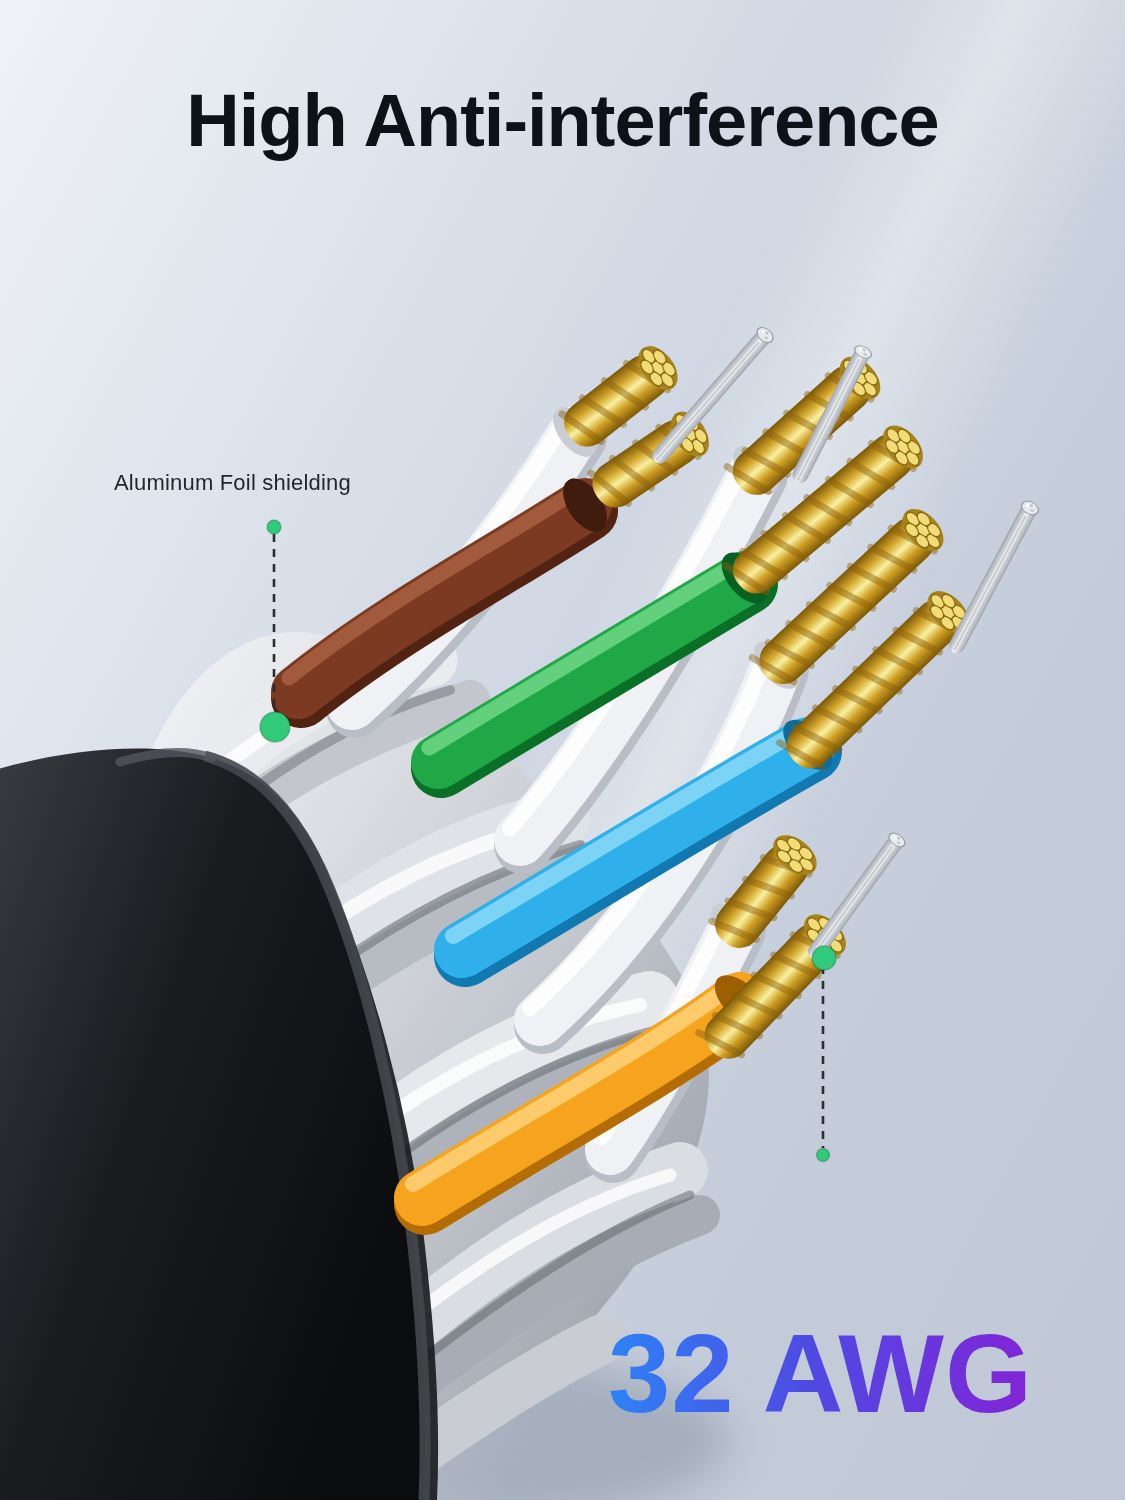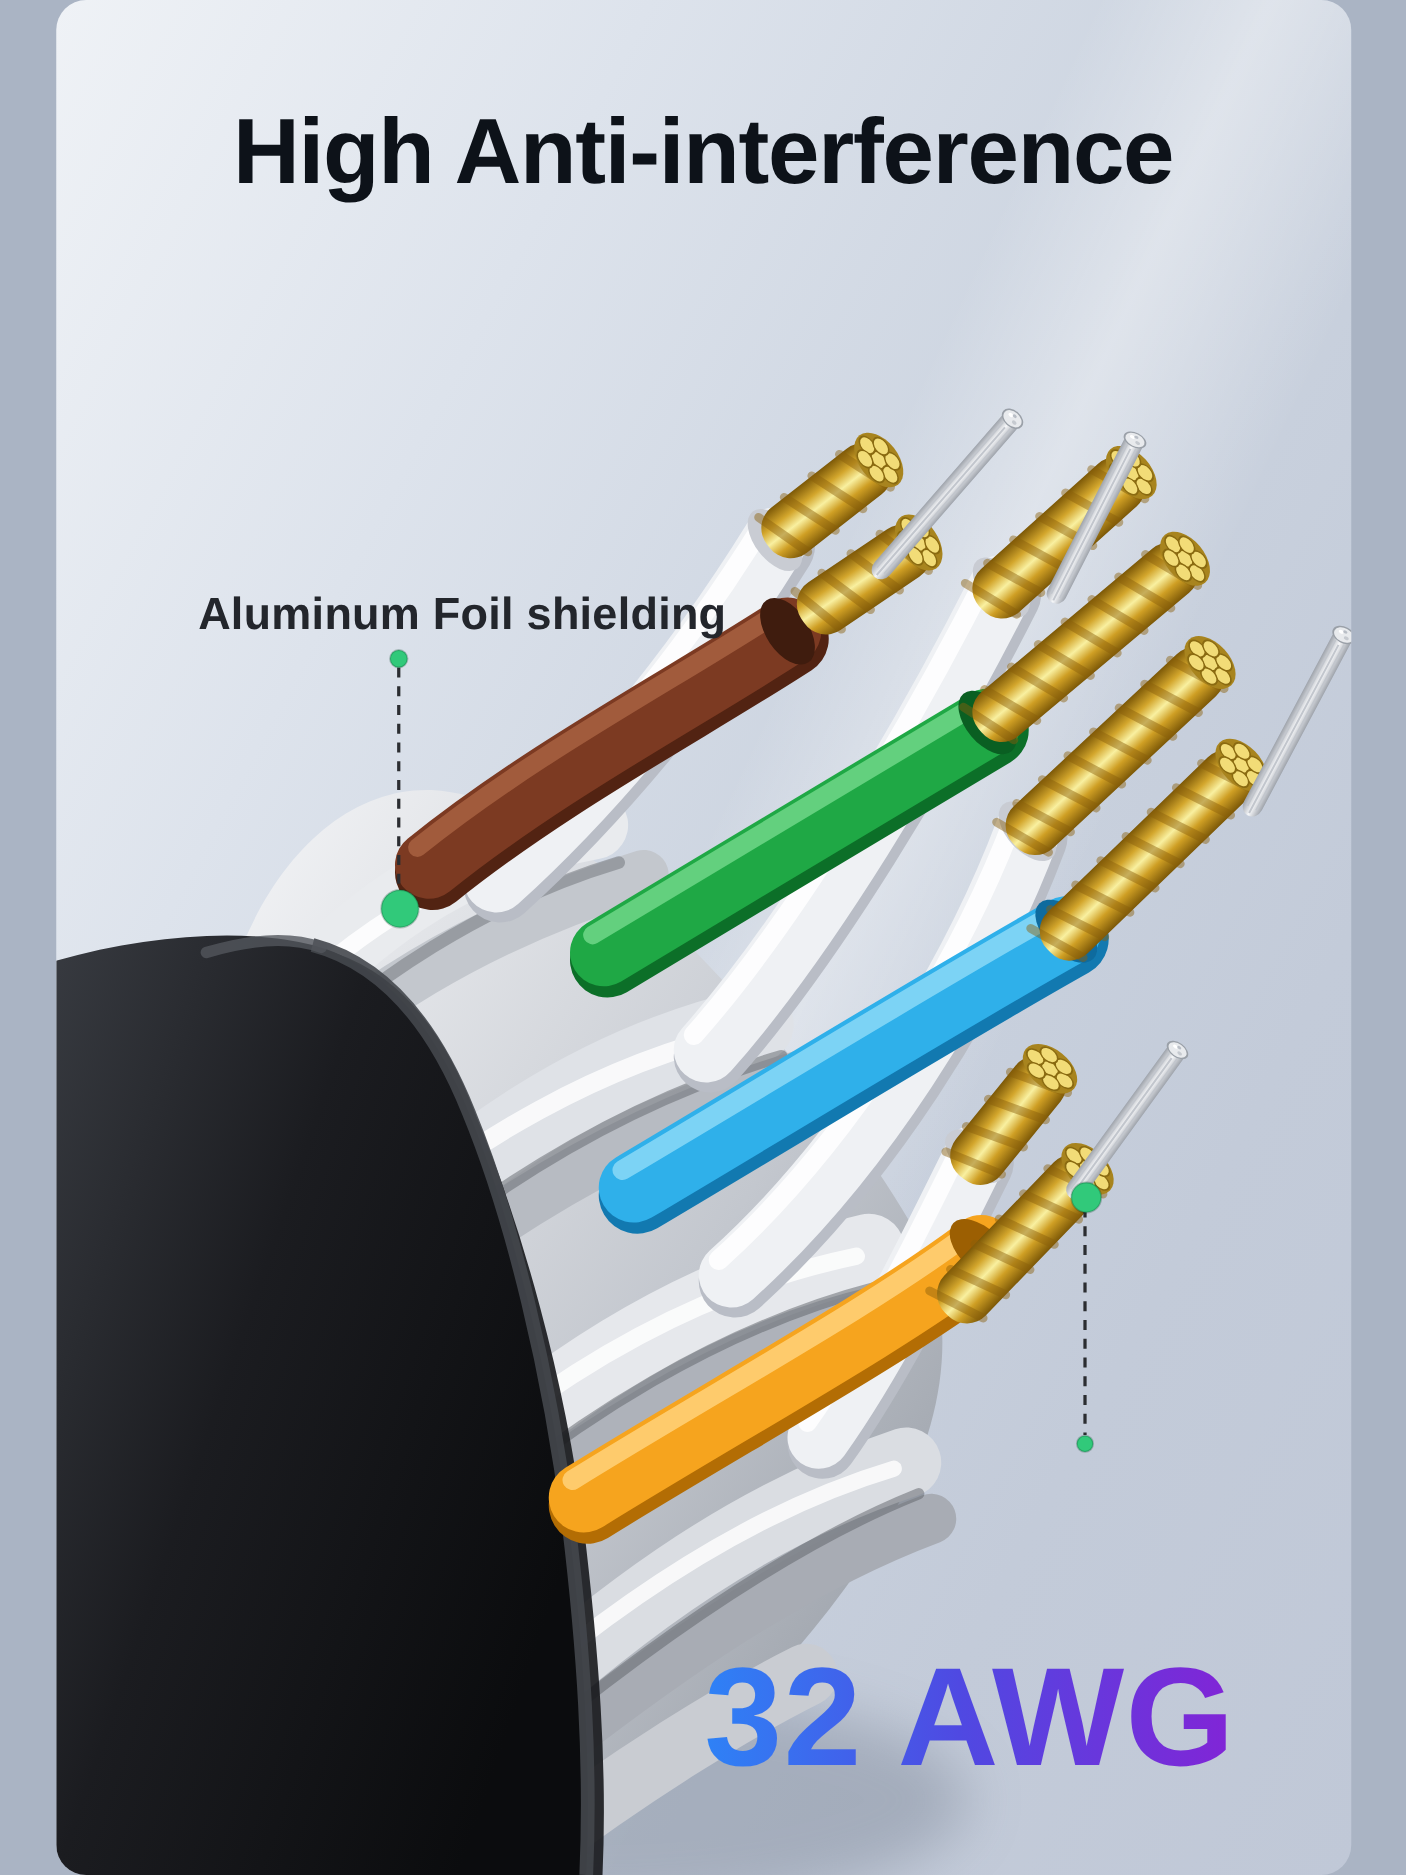--- a/index.html
+++ b/index.html
@@ -1,33 +1,32 @@
 <!DOCTYPE html>
 <html style="--title-text: #0d1219; --label-text: #23262c; --callout-dot: #31c97a; --callout-line: #2b2d31; --awg-blue: #2e82f6; --awg-indigo: #4f49e2; --awg-purple: #8224d6; --wire-brown: #7c3a22; --wire-green: #1fa845; --wire-blue: #2fb0ea; --wire-orange: #f6a41e; --copper-gold: #d9ab2e; --foil-silver: #d6d9de; --jacket-black: #141519;"><head>
 <meta charset="utf-8">
 <style>
   html,body{margin:0;padding:0;background:#aab4c4;}
   #stage{
-    position:relative;width:1036px;height:1500px;margin:0 auto;overflow:hidden;
+    position:relative;width:1125px;height:1500px;margin:0 auto;overflow:hidden;
     font-family:"Liberation Sans","DejaVu Sans",sans-serif;
     background:linear-gradient(118deg,#eff2f6 0%,#dde3ec 26%,#ccd4e0 52%,#c3cbd9 78%,#c0c8d7 100%);
-    border-radius:24px;
   }
   #sheen{
     position:absolute;inset:0;pointer-events:none;
     background:linear-gradient(115deg,rgba(255,255,255,0) 48%,rgba(255,255,255,.38) 56%,rgba(255,255,255,0) 66%);
   }
   #scene{position:absolute;inset:0;}
   .overlay{position:absolute;white-space:nowrap;}
   #title{
     top:78px;left:0;width:100%;text-align:center;
     font-size:74px;font-weight:800;letter-spacing:-1px;color:var(--title-text,#0d1219);
   }
   .callout-label{
-    font-size:36px;font-weight:700;color:var(--label-text,#23262c);letter-spacing:.2px;
+    font-size:22px;font-weight:400;color:var(--label-text,#23262c);letter-spacing:.2px;
   }
   #label-foil{top:470px;left:114px;}
   #label-copper{top:1172px;left:704px;}
   #awg{
     top:1318px;right:92px;font-size:112px;font-weight:800;line-height:1;letter-spacing:1px;
     color:var(--awg-indigo,#4f49e2);
     background:linear-gradient(90deg,var(--awg-blue,#2e82f6) 0%,var(--awg-indigo,#4f49e2) 48%,var(--awg-purple,#8224d6) 100%);
     -webkit-background-clip:text;background-clip:text;-webkit-text-fill-color:transparent;
   }
   .wire use{fill:none;stroke-linecap:round;}

